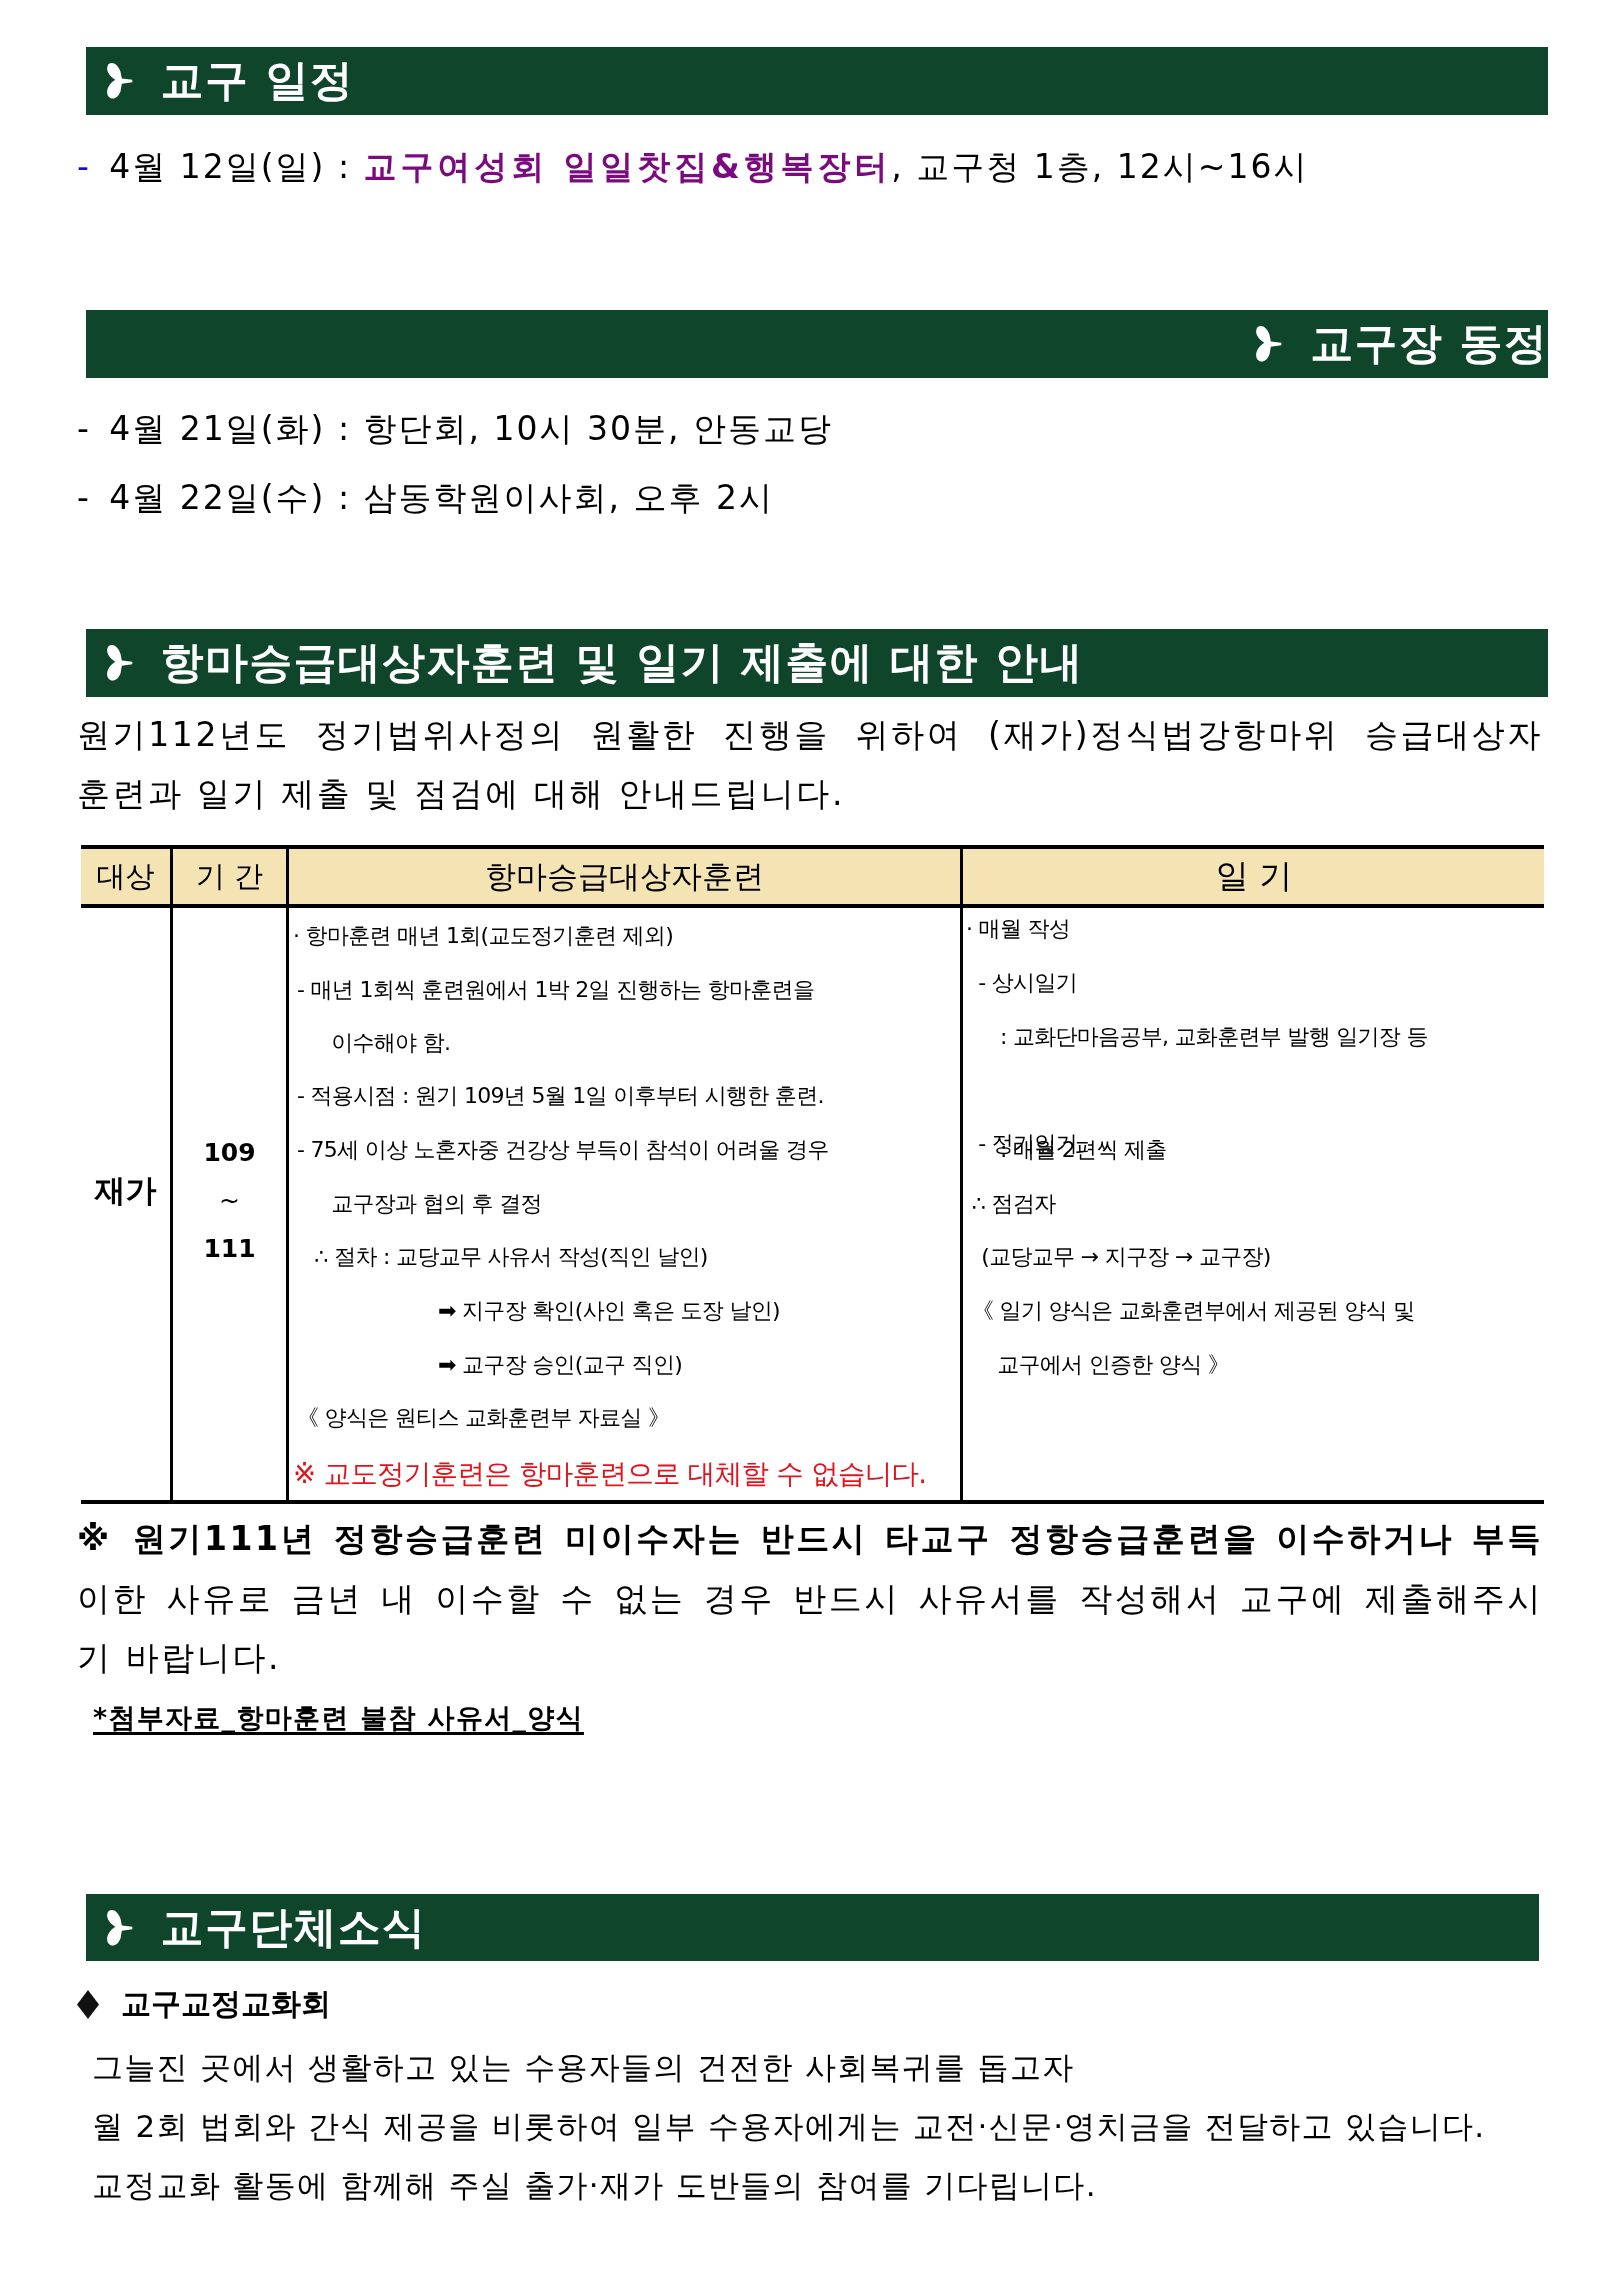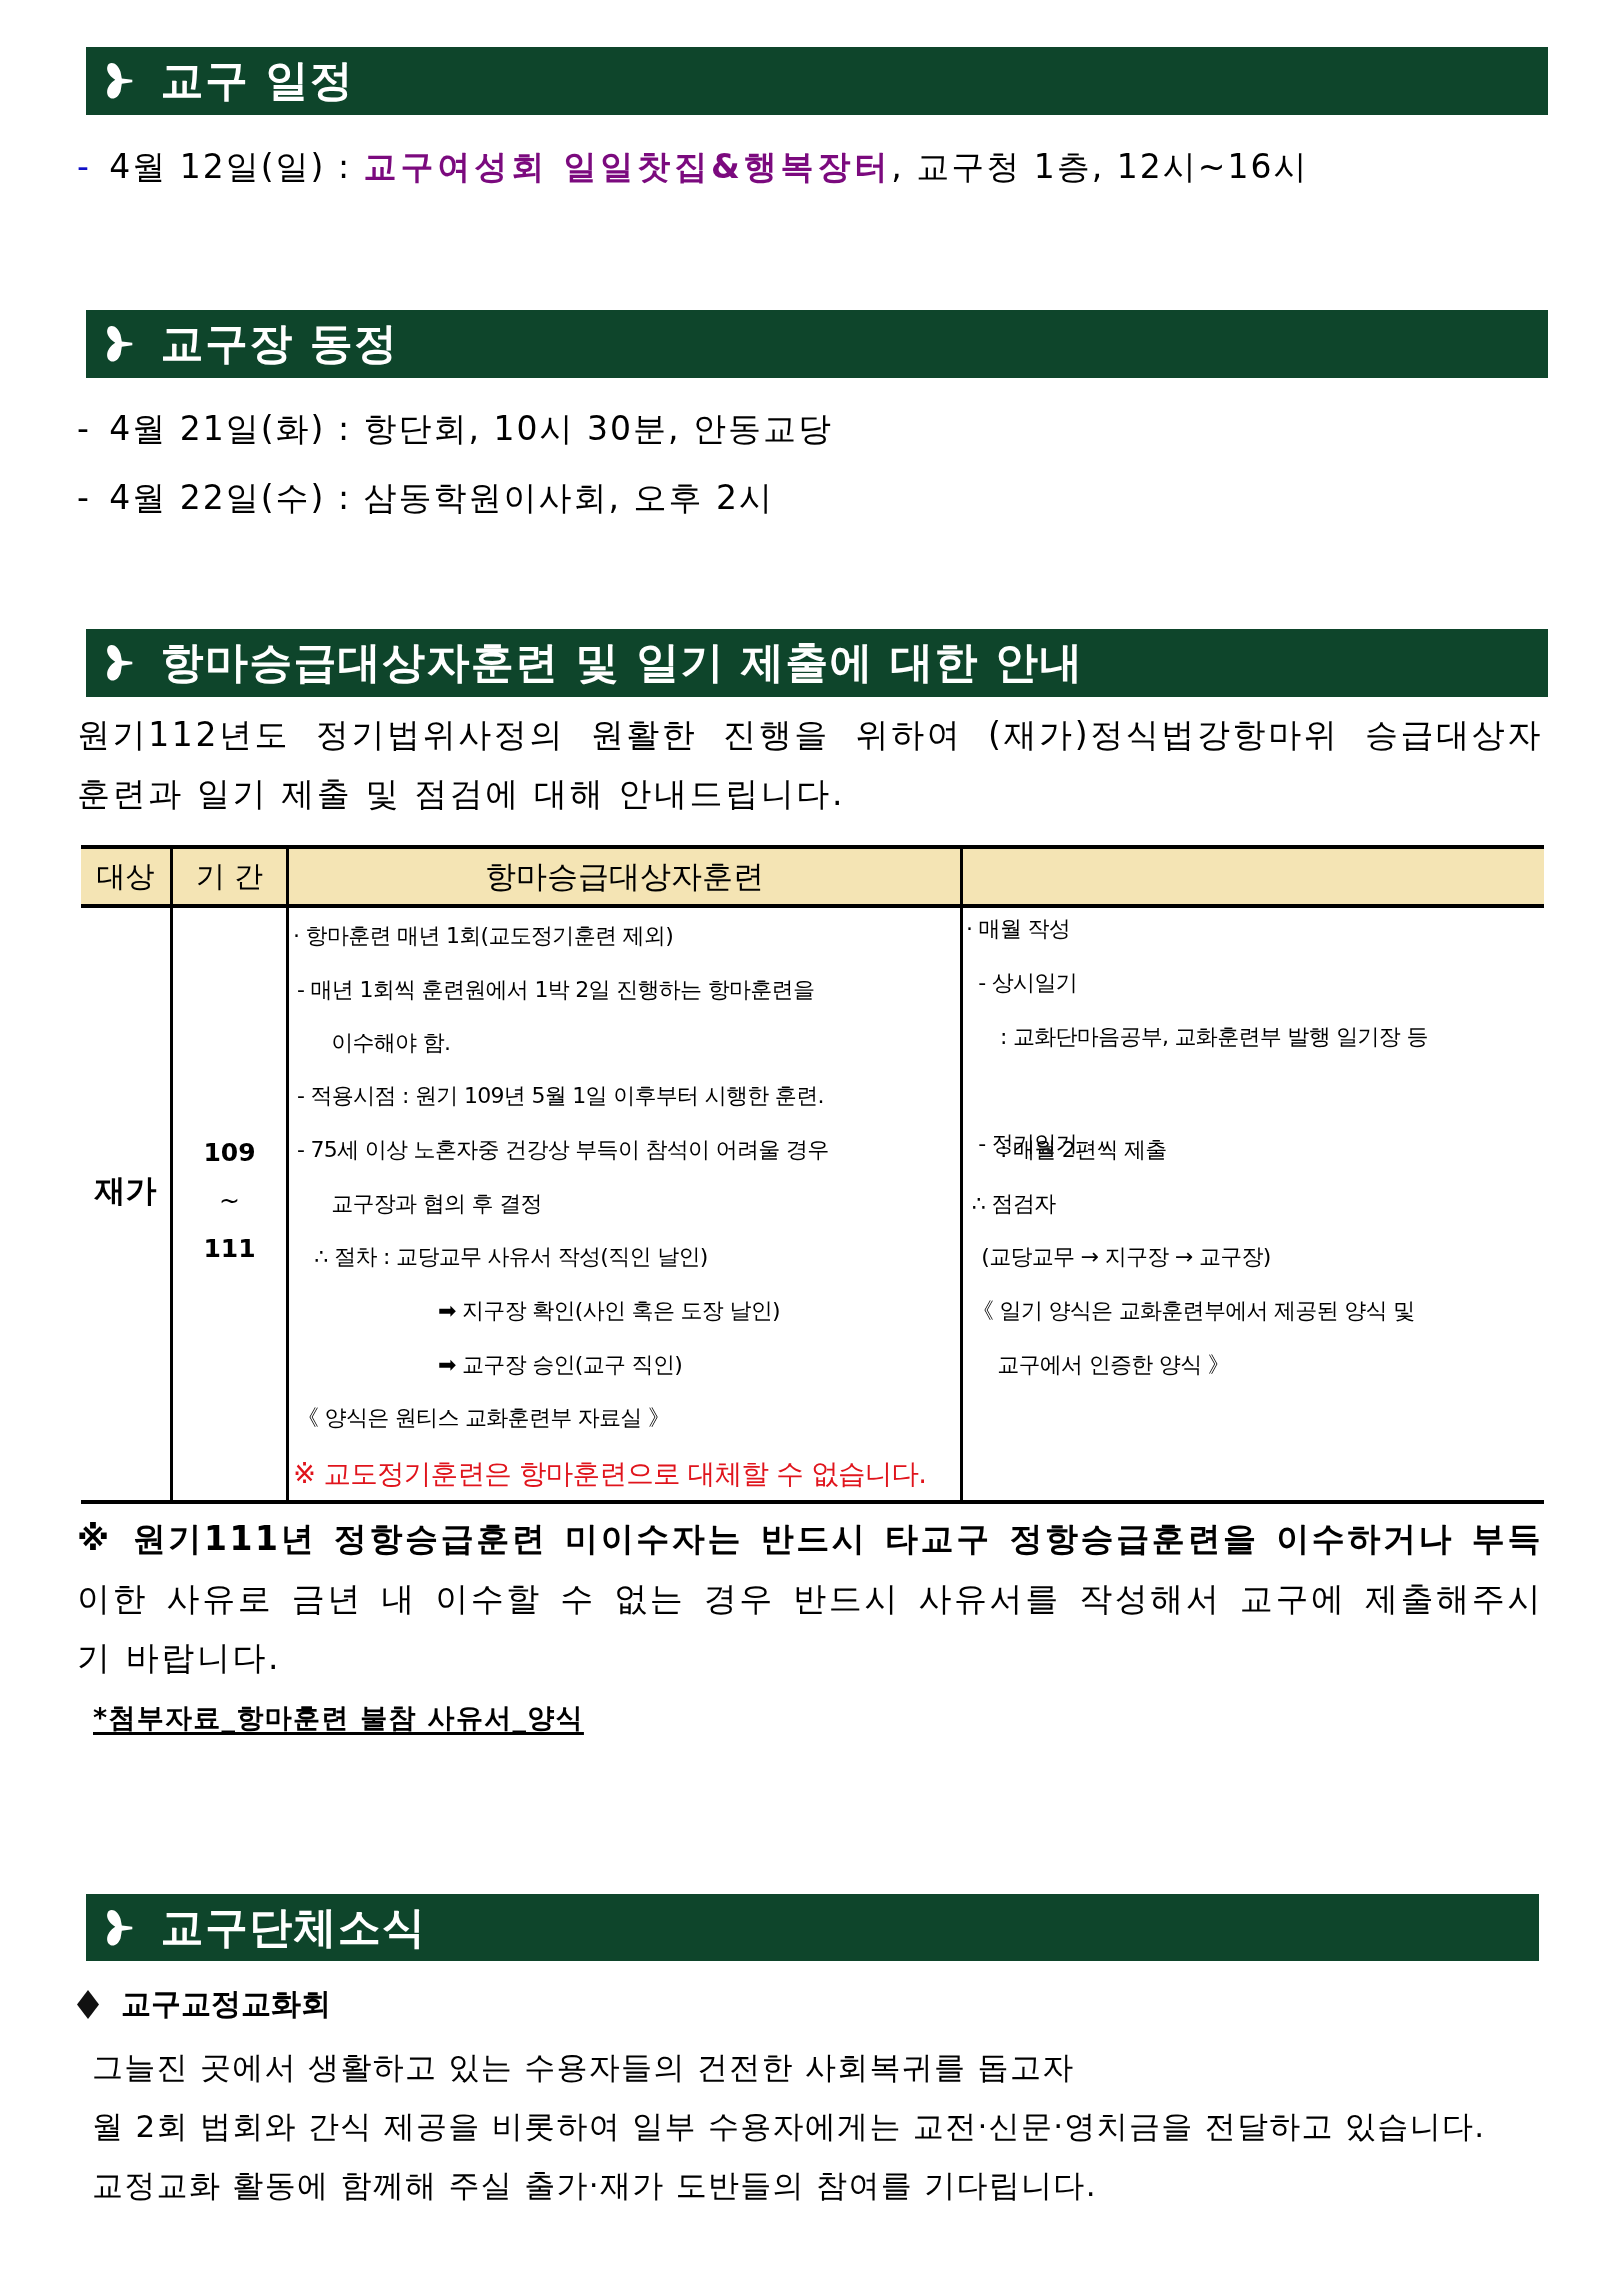--- a/index.html
+++ b/index.html
@@ -39,21 +39,21 @@
 <div class="bar" style="top:47px;width:1462px;height:68px;">
   <svg class="bullet" viewBox="0 0 44 64">
       <path d="M4 6 C-2 14 4 24 14 30 C4 36 -2 48 4 56 C10 62 18 58 22 48 L24 36 L40 34 L40 30 L24 28 L22 18 C18 6 10 2 4 6 Z" fill="#fff"></path>
     </svg>
   <span class="title">교구 일정</span>
 </div>
 <div class="line" style="top:145px;">
   <span class="dash blue">-</span><span>4월 12일(일) : </span><span class="purple">교구여성회 일일찻집&amp;행복장터</span><span>, 교구청 1층, 12시~16시</span>
 </div>
 
-<div class="bar" style="top:310px;width:1462px;height:68px;">
+<div class="bar" style="top:310px;width:1462px;height:68px;justify-content:flex-end;">
   <svg class="bullet" viewBox="0 0 44 64">
       <path d="M4 6 C-2 14 4 24 14 30 C4 36 -2 48 4 56 C10 62 18 58 22 48 L24 36 L40 34 L40 30 L24 28 L22 18 C18 6 10 2 4 6 Z" fill="#fff"></path>
     </svg>
   <span class="title">교구장 동정</span>
 </div>
 <div class="line" style="top:407px;">
   <span class="dash">-</span><span>4월 21일(화) : 항단회, 10시 30분, 안동교당</span>
 </div>
 <div class="line" style="top:476px;">
   <span class="dash">-</span><span>4월 22일(수) : 삼동학원이사회, 오후 2시</span>
@@ -70,20 +70,21 @@
 
 <div class="tbl">
   <div class="thead"></div>
   <div class="vline" style="left:89px;"></div>
   <div class="vline" style="left:205px;"></div>
   <div class="vline" style="left:879px;"></div>
 
   <div class="th" style="left:0;width:89px;">대상</div>
   <div class="th" style="left:92px;width:113px;">기 간</div>
   <div class="th" style="left:208px;width:671px;font-size:31px;">항마승급대상자훈련</div>
+  <div class="th" style="left:883px;width:580px;font-size:33px;">일 기</div>
 
   <div class="center-col" style="left:0;width:89px;top:321px;font-size:31px;justify-content:flex-end;">
     <span>재가</span>
   </div>
 
   <div class="center-col" style="left:92px;width:113px;top:280px;font-size:25px;line-height:48px;">
     <span>109</span>
     <span style="font-weight:normal;">~</span>
     <span>111</span>
   </div>

